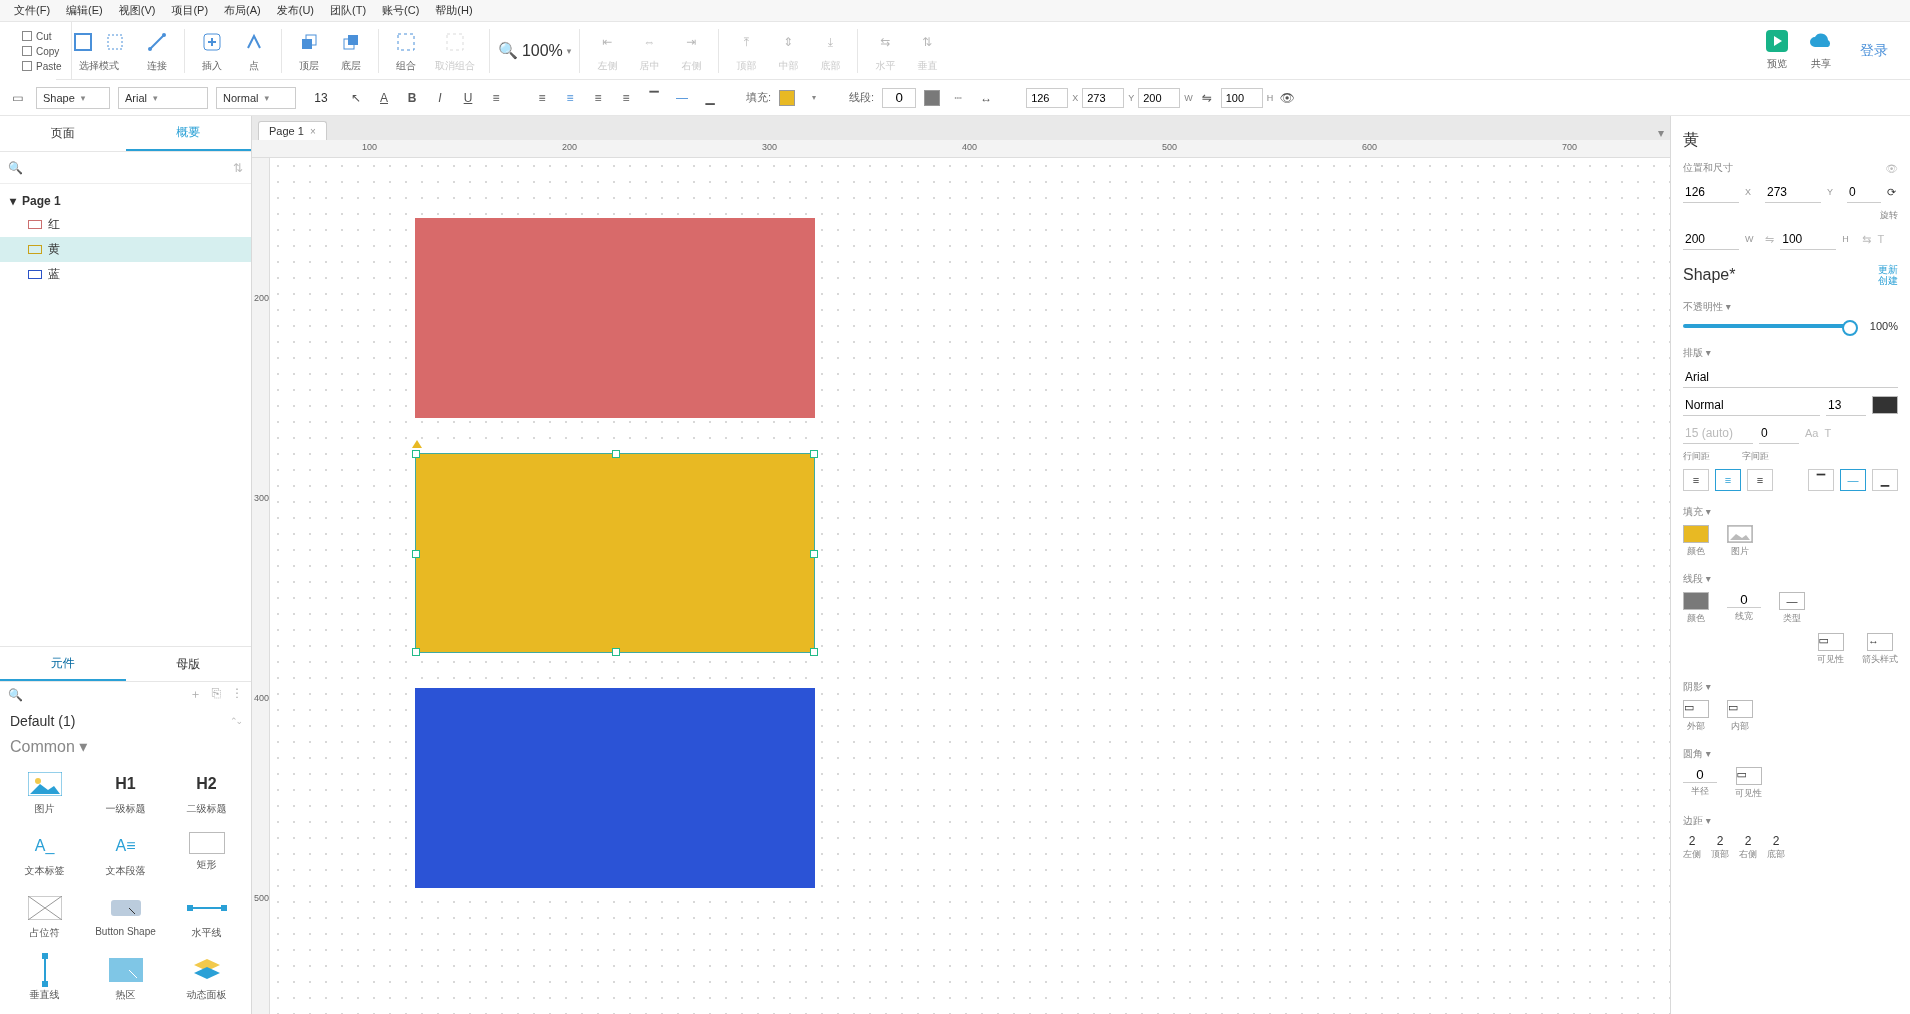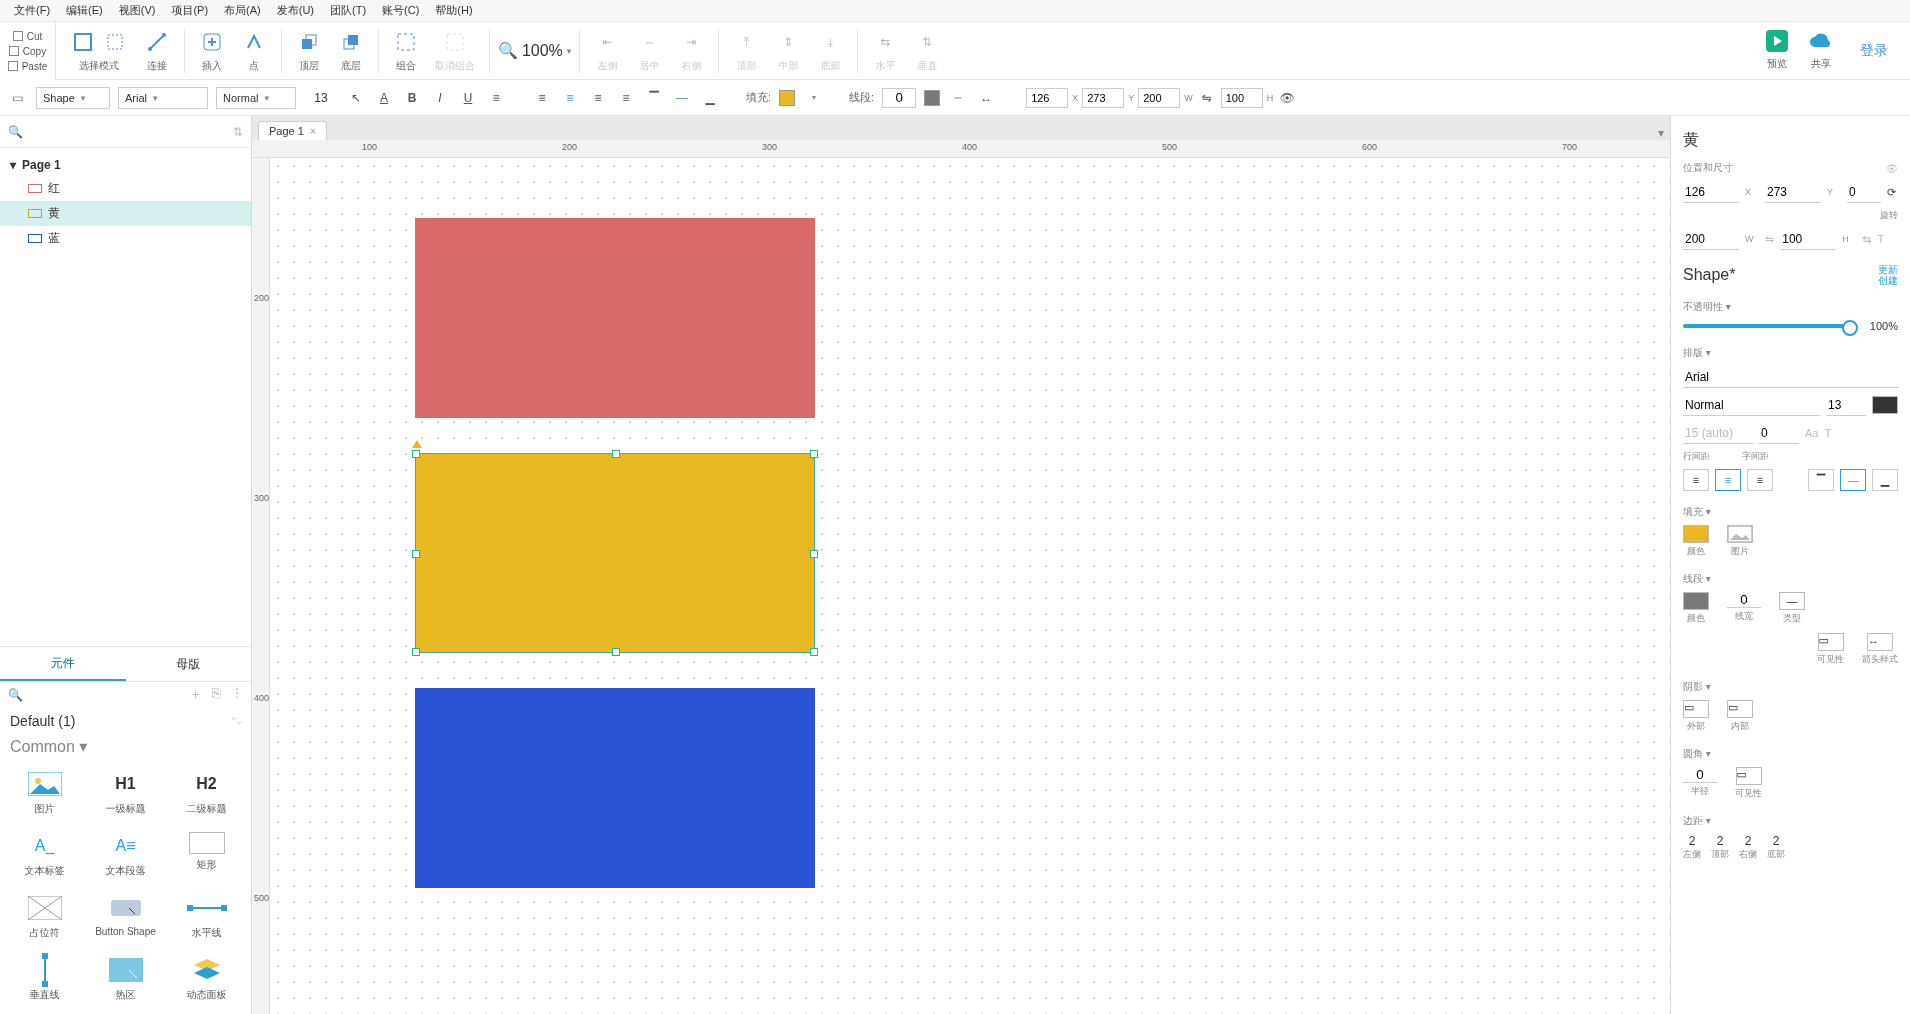--- a/index.html
+++ b/index.html
@@ -3,21 +3,21 @@
 <meta charset="utf-8">
 <style>
 * { margin:0; padding:0; box-sizing:border-box; font-family:Arial,"Microsoft YaHei",sans-serif; }
 body { width:1910px; height:1014px; background:#fff; font-size:12px; color:#333; overflow:hidden; position:relative; }
 
 
 .menubar { height:22px; background:#f7f7f7; display:flex; align-items:center; padding:0 6px; border-bottom:1px solid #e6e6e6; }
 .menubar .m { padding:0 8px; cursor:pointer; font-size:11px; }
 
 
-.quick { position:absolute; left:0; top:22px; width:56px; height:58px; border-right:1px solid #e6e6e6; display:flex; flex-direction:column; justify-content:center;align-items:center; }
+.quick { position:absolute; left:16px; top:22px; width:56px; height:58px; border-right:1px solid #e6e6e6; display:flex; flex-direction:column; justify-content:center; }
 .quick .q { font-size:10px; color:#555; padding:2px 6px; display:flex; align-items:center; gap:4px; cursor:pointer; }
 .quick .q::before { content:""; width:8px; height:8px; border:1px solid #888; display:inline-block; }
 
 
 .toolbar { position:absolute; left:56px; right:0; top:22px; height:58px; display:flex; align-items:center; padding:0 8px; border-bottom:1px solid #e6e6e6; gap:4px; }
 .tgroup { display:flex; flex-direction:column; align-items:center; justify-content:center; height:100%; padding:0 6px; }
 .tgroup .icons { display:flex; gap:6px; align-items:center; }
 .tgroup .lbl { font-size:10px; color:#666; margin-top:4px; }
 .tgroup.disabled { opacity:.35; }
 .tbtn { width:26px; height:26px; display:flex; align-items:center; justify-content:center; }
@@ -343,20 +343,24 @@
     <input value="200" style="">
       <span class="u">W</span>
     <span class="ic">⇋</span>
     <input value="100" style="">
       <span class="u">H</span>
     <span class="ic">👁</span>
   </div>
 </div>
 
 <div class="left">
+  <div class="tabs">
+    <div class="t">页面</div>
+    <div class="t active">概要</div>
+  </div>
   <div class="search">
     <span class="mag">🔍</span>
     <span class="filter">⇅</span>
   </div>
   <div class="outline">
     <div class="pg">
       <span>▾</span>
       <span>Page 1</span>
     </div>
     <div class="it">

